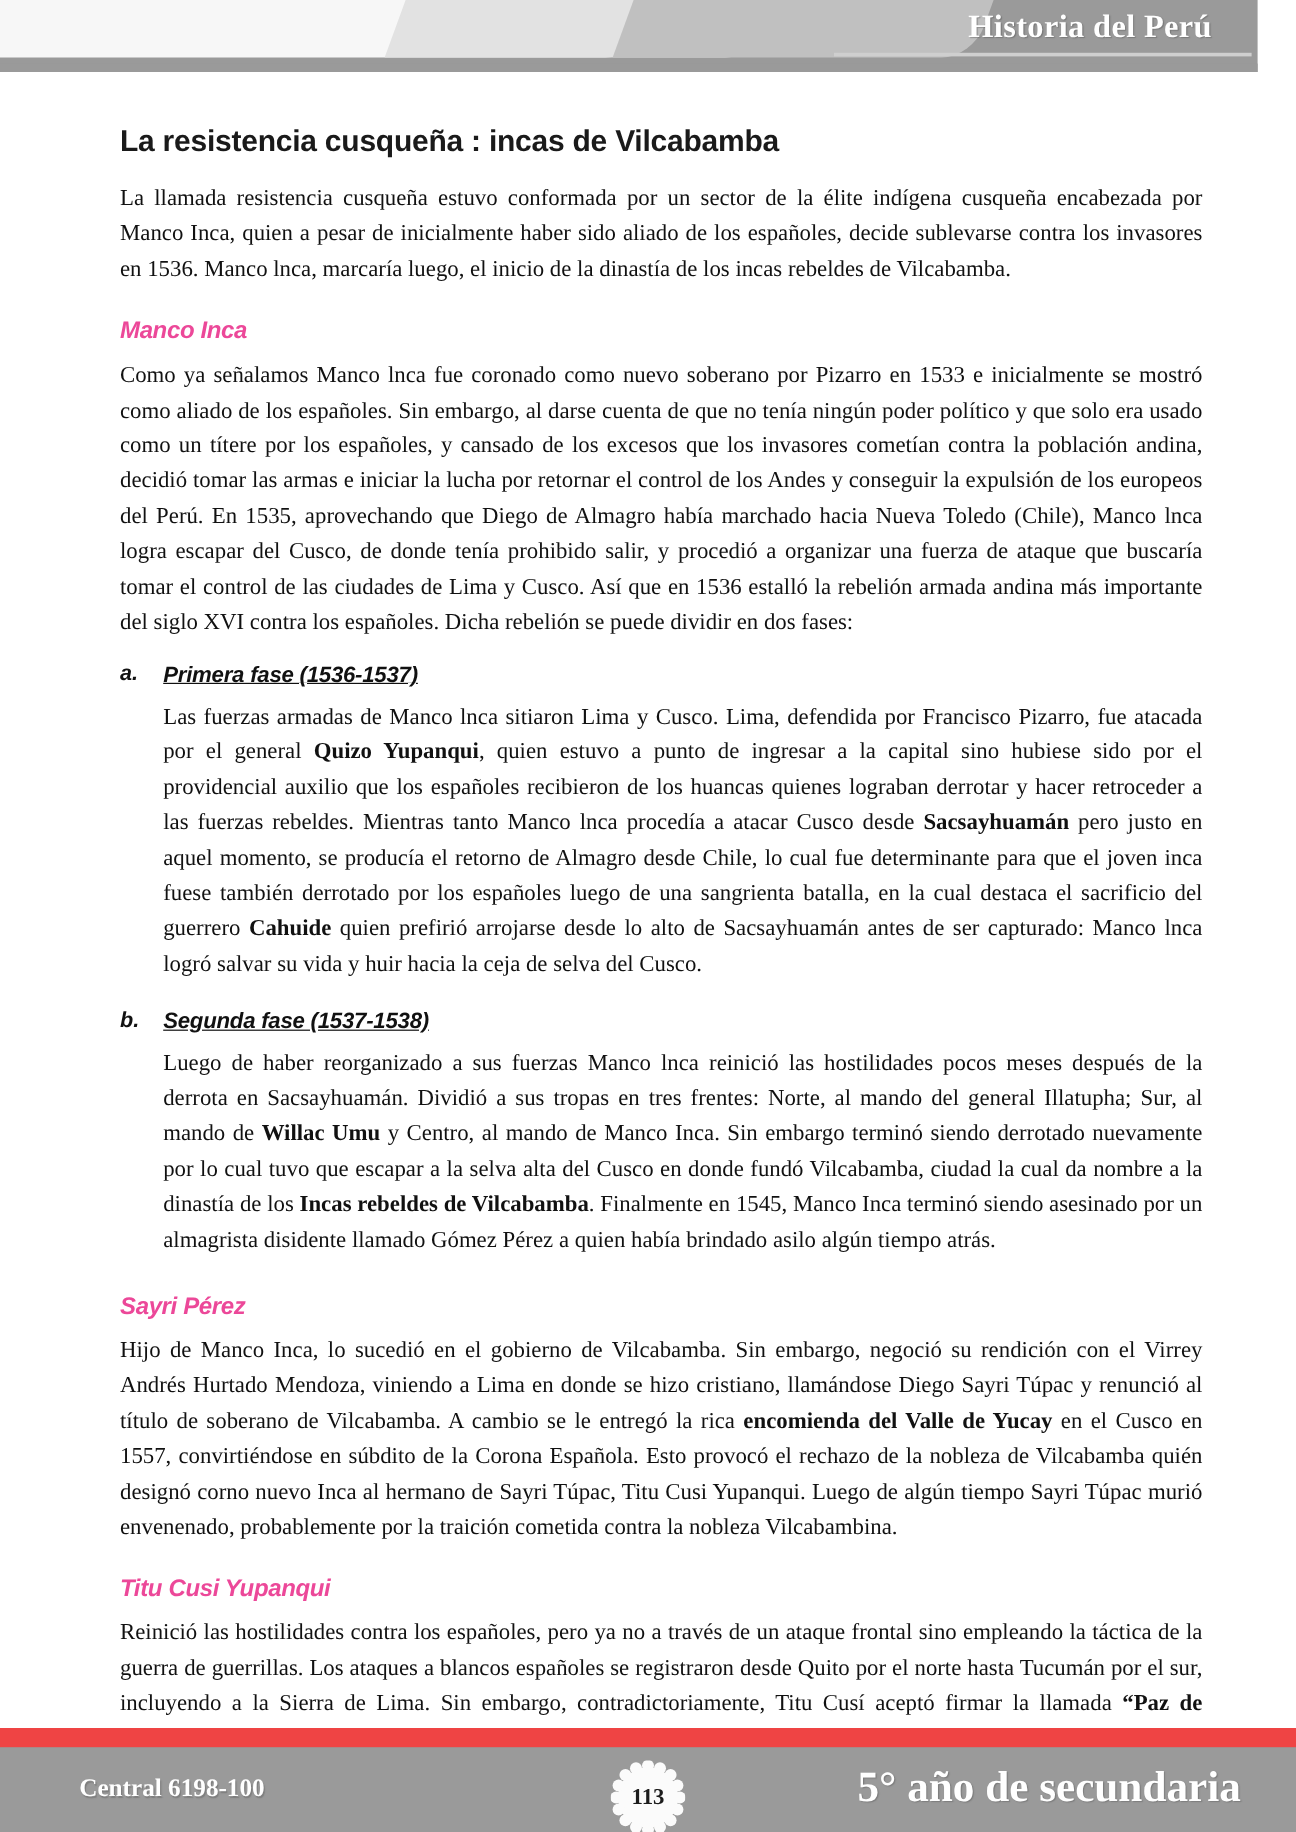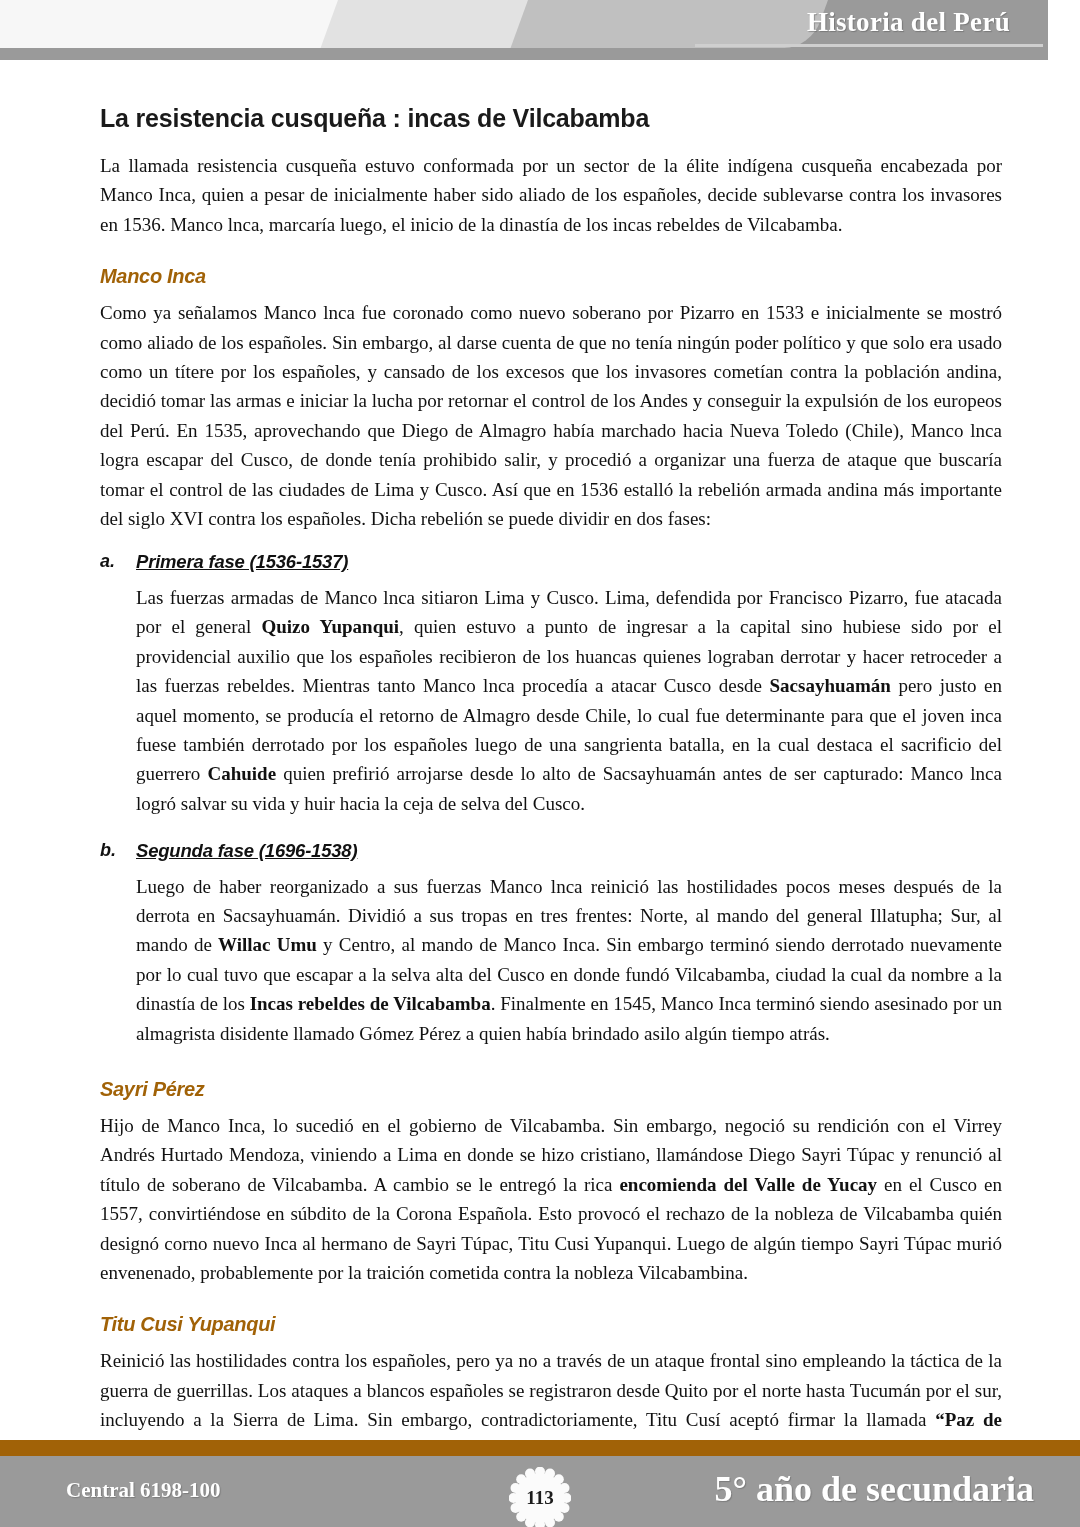--- a/index.html
+++ b/index.html
@@ -96,21 +96,21 @@
     color: #1a1a1a;
     letter-spacing: -0.2px;
   }
 
   h2.section-title {
     margin: 26px 0 10px 0;
     font-family: "Liberation Sans", "DejaVu Sans", sans-serif;
     font-weight: bold;
     font-style: italic;
     font-size: 20px;
-    color: #a16207;
+    color: #ec4899;
     letter-spacing: -0.3px;
   }
 
   p.body-text {
     margin: 0 0 4px 0;
     font-family: "Liberation Serif", "DejaVu Serif", serif;
     font-size: 19px;
     line-height: 29.4px;
     color: #111111;
     text-align: justify;
@@ -149,21 +149,21 @@
   }
 
   b, strong { font-weight: bold; }
 
   
   .page-footer {
     position: absolute;
     left: 0; bottom: 0;
     width: 1080px;
     height: 87px;
-    background: #a16207;
+    background: #ef4444;
   }
   .footer-bar {
     position: absolute;
     left: 0;
     top: 16px;
     width: 1080px;
     height: 71px;
     background: #9a9a9a;
   }
   .footer-left {
@@ -236,21 +236,21 @@
     <div class="list-marker">a.</div>
     <div class="list-body">
       <span class="list-heading">Primera fase (1536-1537)</span>
       <p class="body-text">Las fuerzas armadas de Manco lnca sitiaron Lima y Cusco. Lima, defendida por Francisco Pizarro, fue atacada por el general <b>Quizo Yupanqui</b>, quien estuvo a punto de ingresar a la capital sino hubiese sido por el providencial auxilio que los españoles recibieron de los huancas quienes lograban derrotar y hacer retroceder a las fuerzas rebeldes. Mientras tanto Manco lnca procedía a atacar Cusco desde <b>Sacsayhuamán</b> pero justo en aquel momento, se producía el retorno de Almagro desde Chile, lo cual fue determinante para que el joven inca fuese también derrotado por los españoles luego de una sangrienta batalla, en la cual destaca el sacrificio del guerrero <b>Cahuide</b> quien prefirió arrojarse desde lo alto de Sacsayhuamán antes de ser capturado: Manco lnca logró salvar su vida y huir hacia la ceja de selva del Cusco.</p>
     </div>
   </div>
 
   <div class="list-item">
     <div class="list-marker">b.</div>
     <div class="list-body">
-      <span class="list-heading">Segunda fase (1696-1538)</span>
+      <span class="list-heading">Segunda fase (1537-1538)</span>
       <p class="body-text">Luego de haber reorganizado a sus fuerzas Manco lnca reinició las hostilidades pocos meses después de la derrota en Sacsayhuamán. Dividió a sus tropas en tres frentes: Norte, al mando del general Illatupha; Sur, al mando de <b>Willac Umu</b> y Centro, al mando de Manco Inca. Sin embargo terminó siendo derrotado nuevamente por lo cual tuvo que escapar a la selva alta del Cusco en donde fundó Vilcabamba, ciudad la cual da nombre a la dinastía de los <b>Incas rebeldes de Vilcabamba</b>. Finalmente en 1545, Manco Inca terminó siendo asesinado por un almagrista disidente llamado Gómez Pérez a quien había brindado asilo algún tiempo atrás.</p>
     </div>
   </div>
 
   <h2 class="section-title">Sayri Pérez</h2>
   <p class="body-text">Hijo de Manco Inca, lo sucedió en el gobierno de Vilcabamba. Sin embargo, negoció su rendición con el Virrey Andrés Hurtado Mendoza, viniendo a Lima en donde se hizo cristiano, llamándose Diego Sayri Túpac y renunció al título de soberano de Vilcabamba. A cambio se le entregó la rica <b>encomienda del Valle de Yucay</b> en el Cusco en 1557, convirtiéndose en súbdito de la Corona Española. Esto provocó el rechazo de la nobleza de Vilcabamba quién designó corno nuevo Inca al hermano de Sayri Túpac, Titu Cusi Yupanqui. Luego de algún tiempo Sayri Túpac murió envenenado, probablemente por la traición cometida contra la nobleza Vilcabambina.</p>
 
   <h2 class="section-title">Titu Cusi Yupanqui</h2>
   <p class="body-text">Reinició las hostilidades contra los españoles, pero ya no a través de un ataque frontal sino empleando la táctica de la guerra de guerrillas. Los ataques a blancos españoles se registraron desde Quito por el norte hasta Tucumán por el sur, incluyendo a la Sierra de Lima. Sin embargo, contradictoriamente, Titu Cusí aceptó firmar la llamada <b>“Paz de Acobamba”</b> con la cual autorizó el ingreso de misioneros mercedarios a Vilcabamba para, la evangelización de su población. Asimismo Titu Cusi Yupanqui es considerado el autor de la crónica “Relación de los hechos del Inca Manco Inca”. Finalmente, en 1570 falleció víctima de la fiebre amarilla. Es importante recordar que en tiempos del reinado de Titu Cusi Yupanqui, estalló en Ayacucho el movimiento religioso andino <b>“Taky Onkoy”</b>, liderado por el indio .</p>
 

